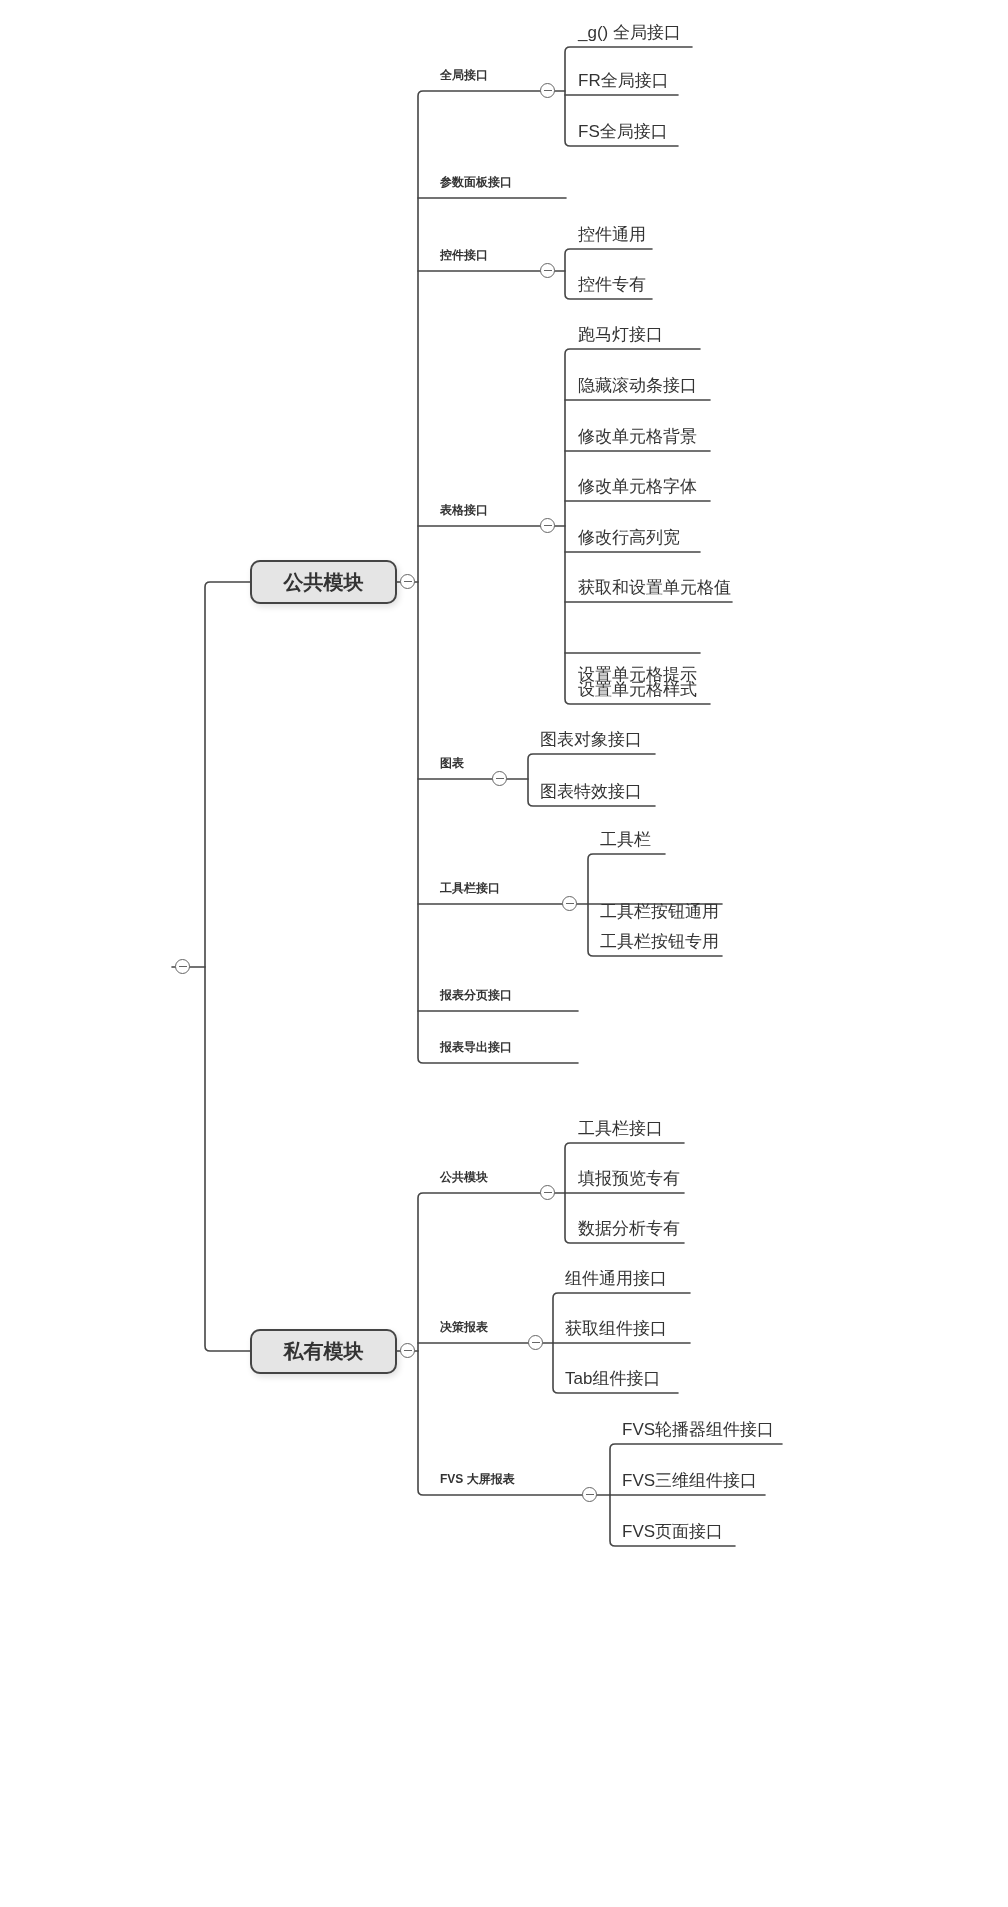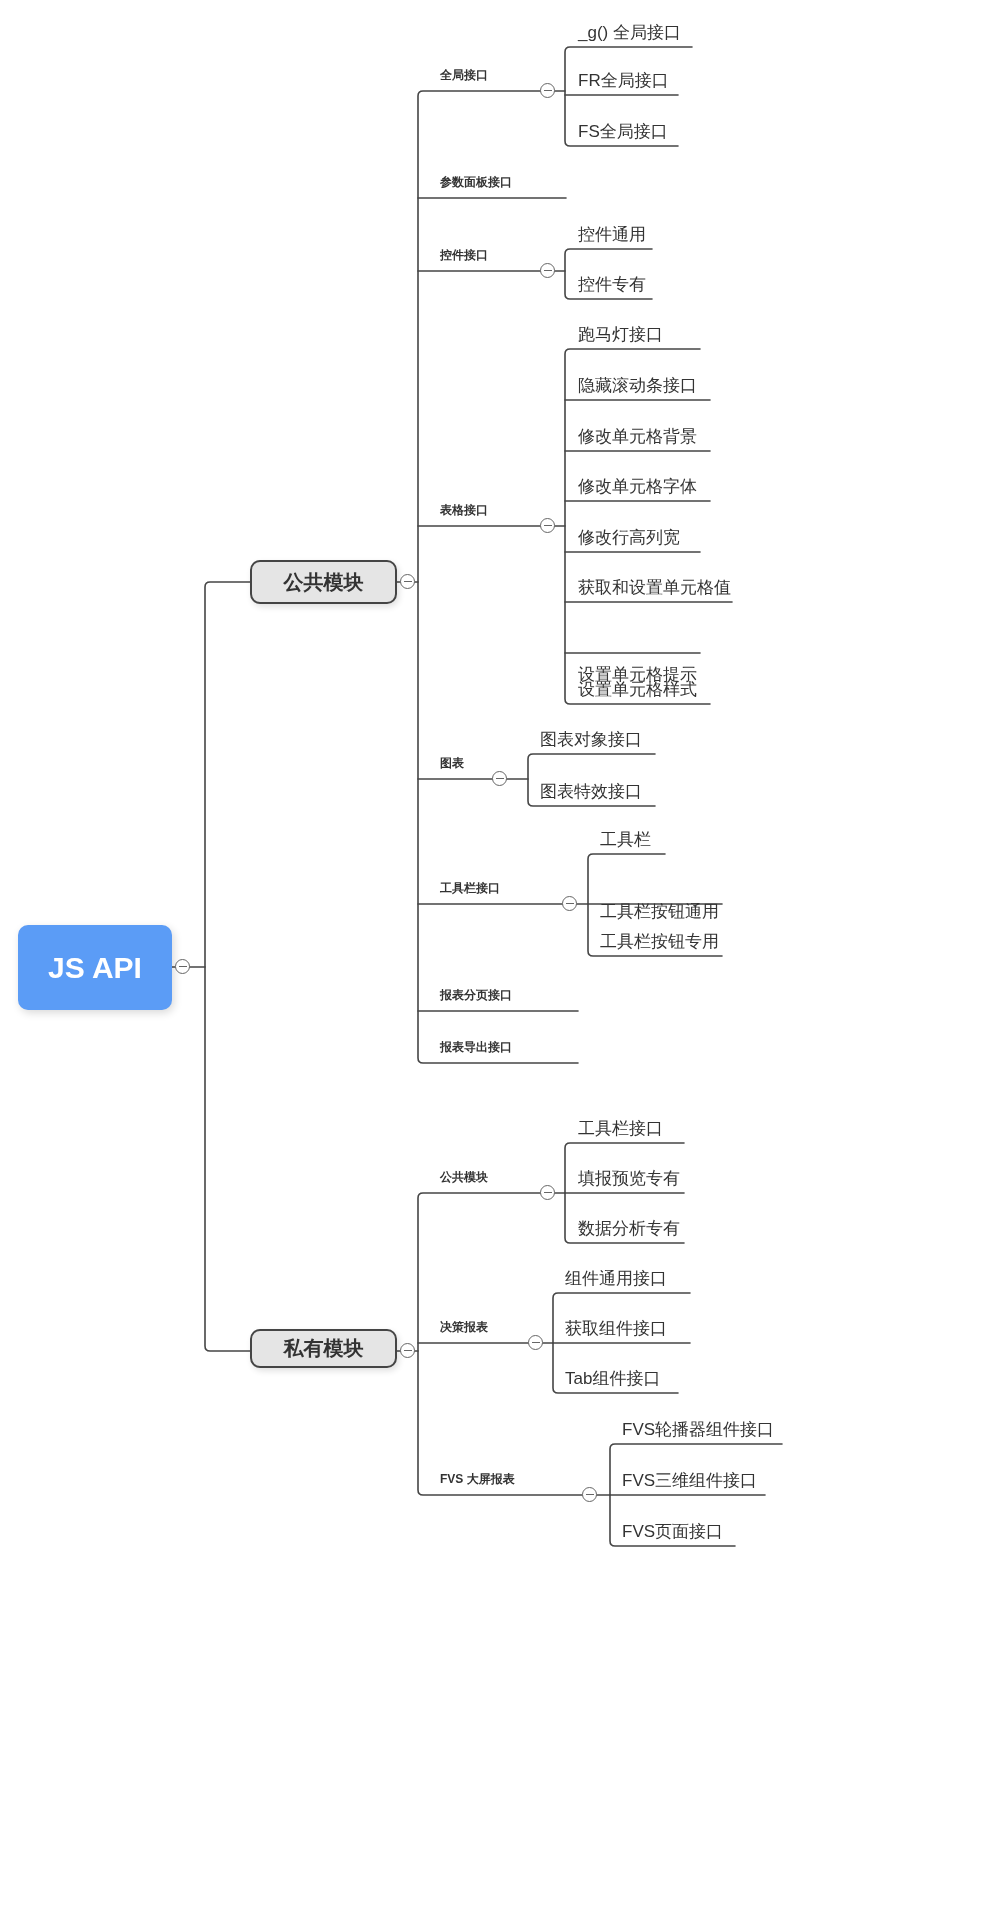--- a/index.html
+++ b/index.html
@@ -106,24 +106,23 @@
     <path d="M 684 1143 H 570 Q 565 1143 565 1148 V 1238 Q 565 1243 570 1243 H 684"></path>
     <path d="M 565 1193 H 684"></path>
 
     <path d="M 690 1293 H 558 Q 553 1293 553 1298 V 1388 Q 553 1393 558 1393 H 678"></path>
     <path d="M 553 1343 H 690"></path>
 
     <path d="M 782 1444 H 615 Q 610 1444 610 1449 V 1541 Q 610 1546 615 1546 H 735"></path>
     <path d="M 610 1495 H 765"></path>
   </svg>
 
-  <div class="root-box" style="left:18px;top:925px;width:154px;height:85px;">JS API</div>
 
   <div class="box" style="left:250px;top:560px;width:147px;height:44px;">公共模块</div>
-  <div class="box" style="left:250px;top:1329px;width:147px;height:39px;">私有模块</div>
+  <div class="box" style="left:250px;top:1329px;width:147px;height:45px;">私有模块</div>
 
   <div class="topic l3" style="left:440px;top:64px;">全局接口</div>
   <div class="topic l3" style="left:440px;top:171px;">参数面板接口</div>
   <div class="topic l3" style="left:440px;top:244px;">控件接口</div>
   <div class="topic l3" style="left:440px;top:499px;">表格接口</div>
   <div class="topic l3" style="left:440px;top:752px;">图表</div>
   <div class="topic l3" style="left:440px;top:877px;">工具栏接口</div>
   <div class="topic l3" style="left:440px;top:984px;">报表分页接口</div>
   <div class="topic l3" style="left:440px;top:1036px;">报表导出接口</div>
 

